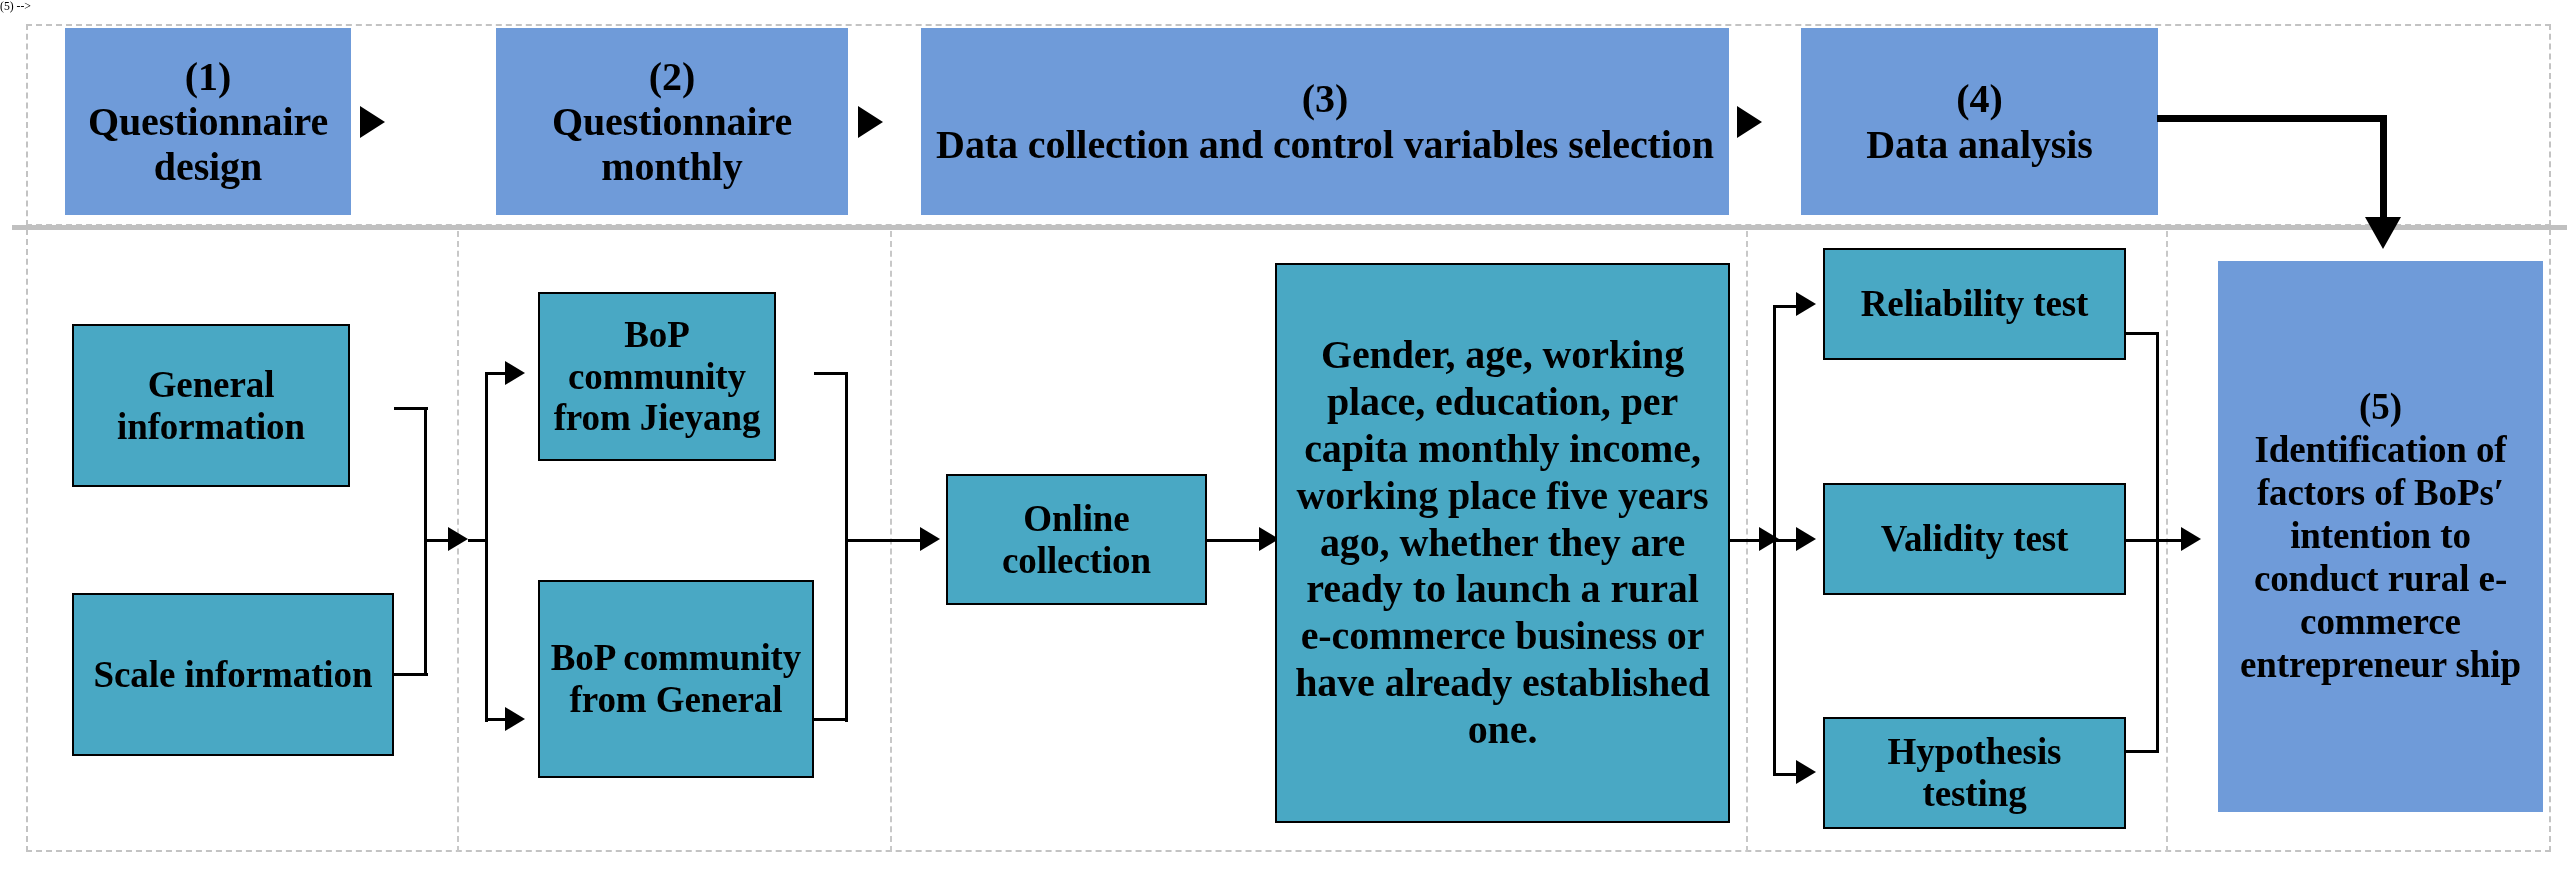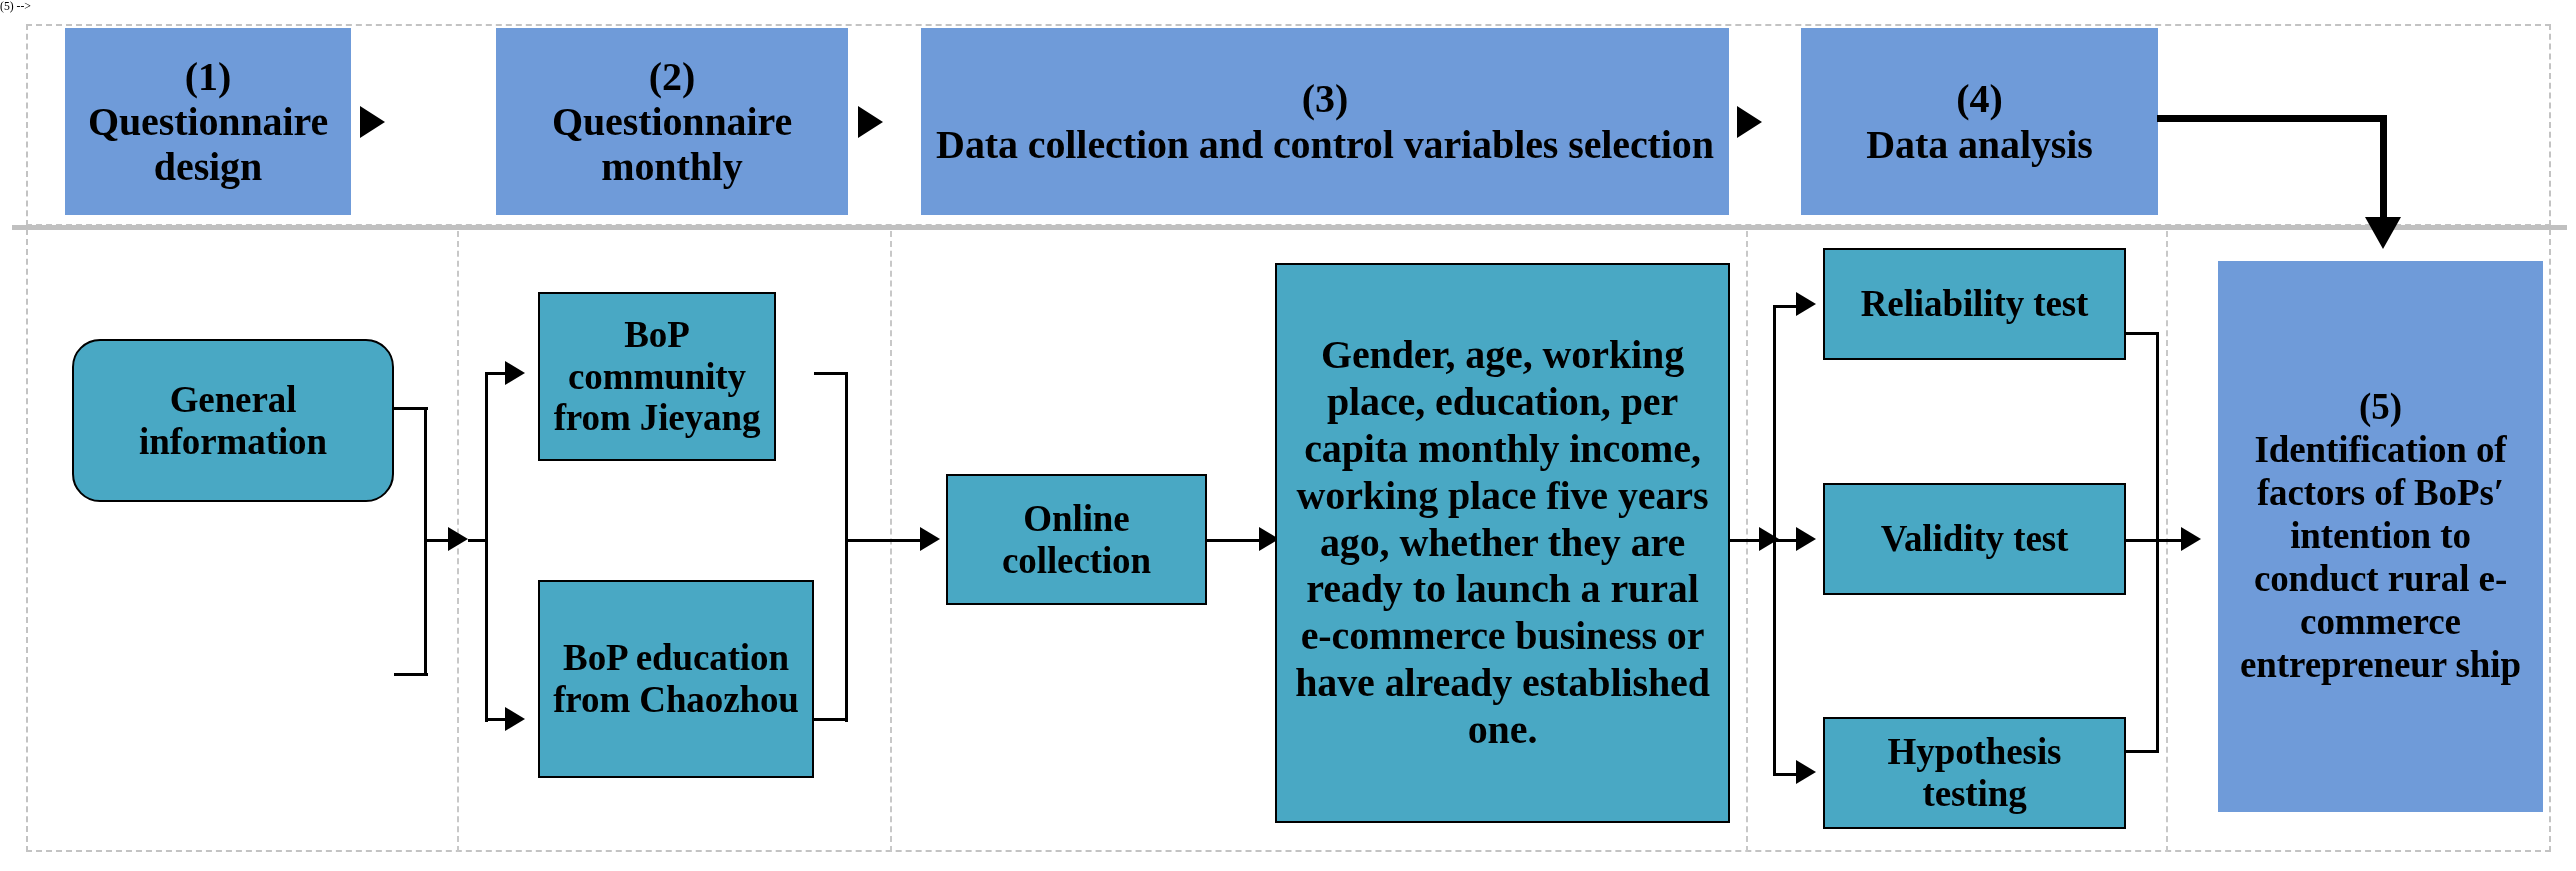--- a/index.html
+++ b/index.html
@@ -85,24 +85,27 @@
       <span>Data analysis</span>
     </div>
   </div>
 
    (5) --&gt;
   <div class="hline-thick" style="left:2157px;top:115px;width:229px;"></div>
   <div class="vline-thick" style="left:2380px;top:115px;height:107px;"></div>
   <div class="arrow-d" style="left:2365px;top:217px;"></div>
 
   
-  <div class="box teal" style="left:72px;top:339px;width:322px;height:163px;font-size:37px;padding:0 10.3px;border-radius:28px;">
+  <div class="box teal" style="left:72px;top:324px;width:278px;height:163px;font-size:37px;padding:0 10.3px;">
     <span>General information</span>
   </div>
 
+  <div class="box teal" style="left:72px;top:593px;width:322px;height:163px;font-size:37px;padding:0 10.3px;">
+    <span>Scale information</span>
+  </div>
 
   
   <div class="hline" style="left:394px;top:407px;width:34px;"></div>
   <div class="hline" style="left:394px;top:673px;width:34px;"></div>
   <div class="vline" style="left:424px;top:407px;height:269px;"></div>
   <div class="hline" style="left:424px;top:539px;width:28px;"></div>
   <div class="arrow-r-sm" style="left:448px;top:527px;"></div>
 
   
   <div class="vline" style="left:485px;top:372px;height:350px;"></div>
@@ -111,21 +114,21 @@
   <div class="arrow-r-sm" style="left:505px;top:361px;"></div>
   <div class="hline" style="left:485px;top:718px;width:23.5px;"></div>
   <div class="arrow-r-sm" style="left:505px;top:707px;"></div>
 
   
   <div class="box teal" style="left:538px;top:292px;width:238px;height:169px;font-size:37px;padding:0 8.8px;">
     <span>BoP community from Jieyang</span>
   </div>
 
   <div class="box teal" style="left:538px;top:580px;width:276px;height:198px;font-size:37px;padding:0 8.8px;">
-    <span>BoP education from Chaozhou</span>
+    <span>BoP community from General</span>
   </div>
 
   
   <div class="hline" style="left:814px;top:372px;width:34px;"></div>
   <div class="hline" style="left:814px;top:718px;width:34px;"></div>
   <div class="vline" style="left:845px;top:372px;height:350px;"></div>
   <div class="hline" style="left:845px;top:539px;width:79px;"></div>
   <div class="arrow-r-sm" style="left:920px;top:527px;"></div>
 
   

